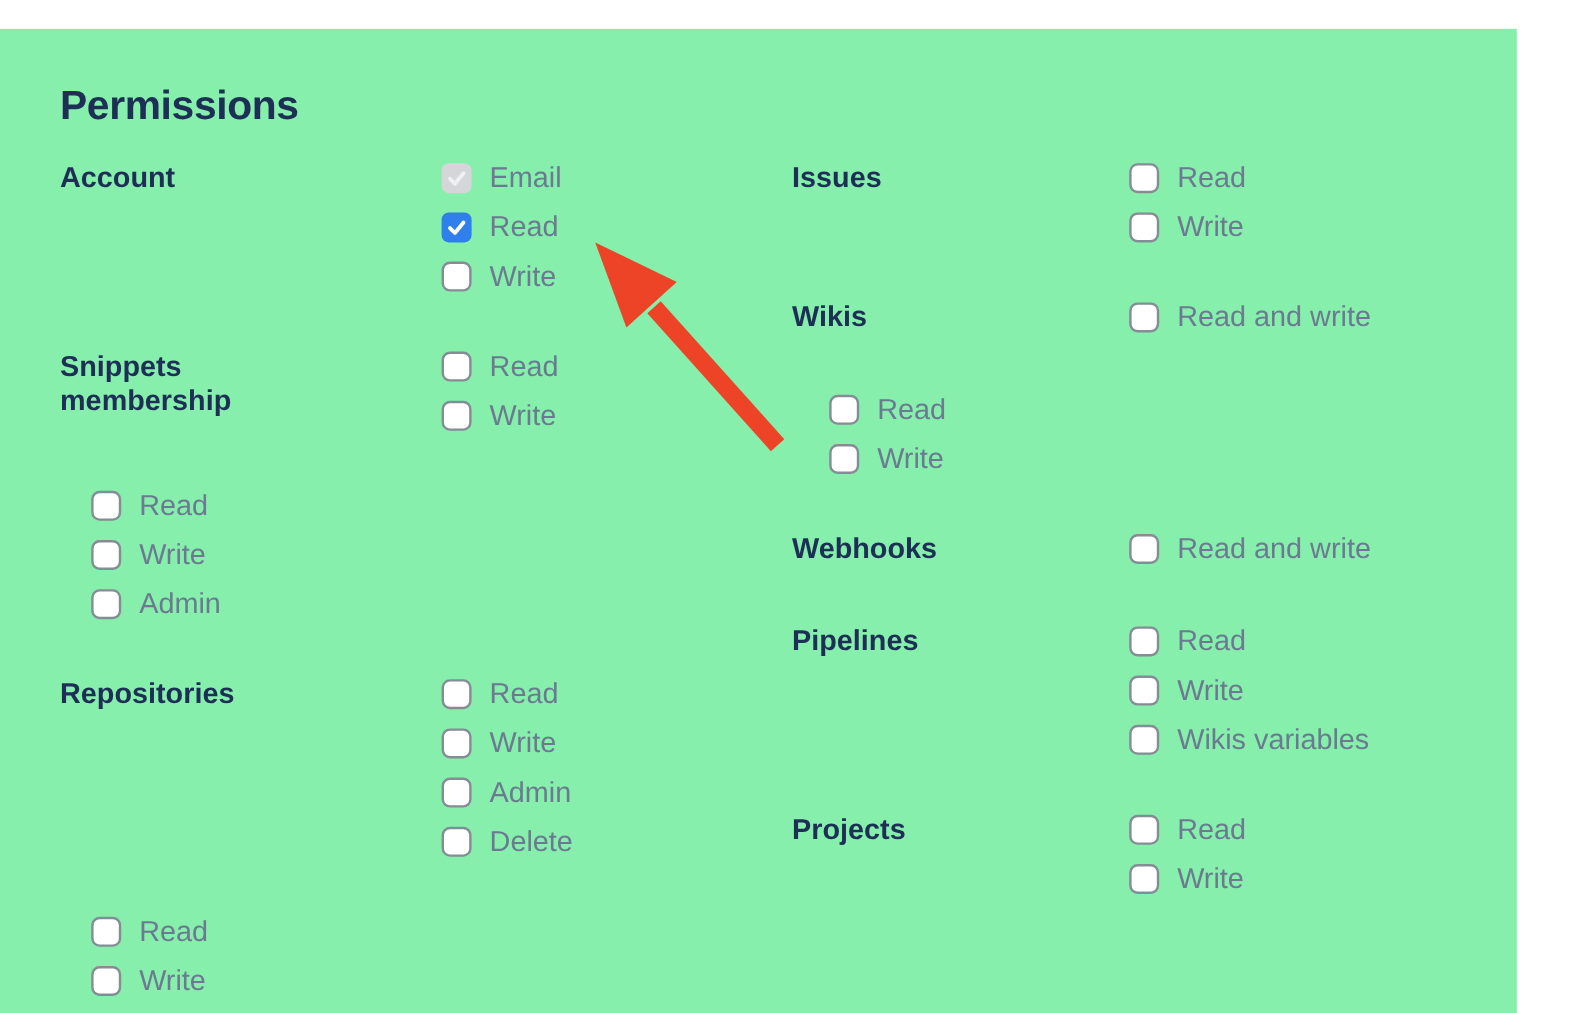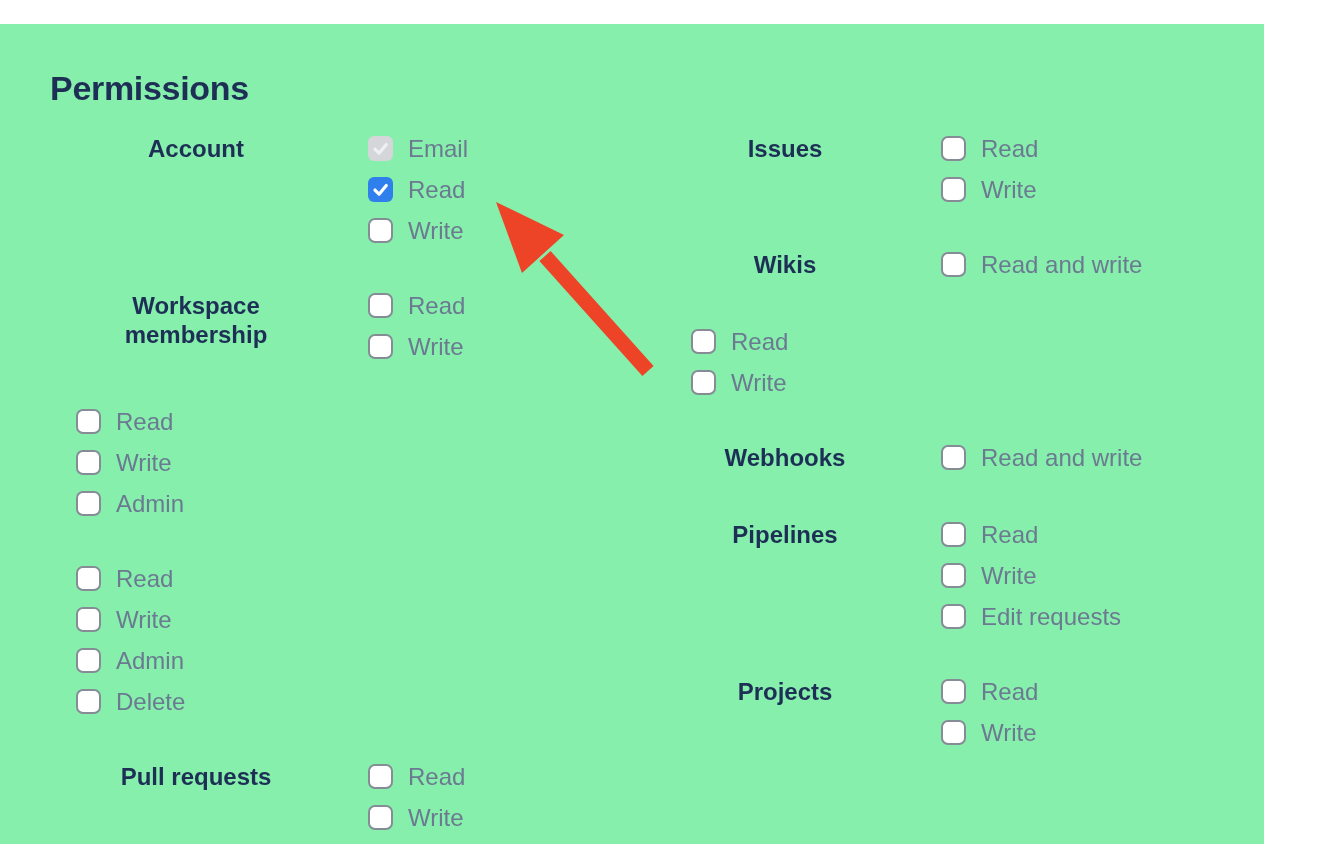--- a/index.html
+++ b/index.html
@@ -34,21 +34,21 @@
   .perm-col-0 { width: 610px; flex: none; }
   .perm-col-1 { flex: none; }
   .perm-group {
     display: flex;
     align-items: flex-start;
     margin-bottom: 50px;
   }
   .group-label {
     width: 292px;
     min-width: 292px;
-    text-align: center;
+    text-align: left;
     font-size: 24px;
     line-height: 29px;
     font-weight: 700;
     color: #1d2f55;
     white-space: pre-line;
     margin-top: -2px;
   }
   .perm-col-1 .group-label {
     width: 250px;
     min-width: 250px;
@@ -136,21 +136,21 @@
                 </span>
                 <span class="option-label">Read</span>
               </label>
               <label class="option">
                 <span class="cb unchecked"></span>
                 <span class="option-label">Write</span>
               </label>
             </div>
           </div>
           <div class="perm-group">
-            <div class="group-label">Workspace
+            <div class="group-label">Snippets
 membership</div>
             <div class="options">
               <label class="option">
                 <span class="cb unchecked"></span>
                 <span class="option-label">Read</span>
               </label>
               <label class="option">
                 <span class="cb unchecked"></span>
                 <span class="option-label">Write</span>
               </label>
@@ -166,41 +166,41 @@
                 <span class="cb unchecked"></span>
                 <span class="option-label">Write</span>
               </label>
               <label class="option">
                 <span class="cb unchecked"></span>
                 <span class="option-label">Admin</span>
               </label>
             </div>
           </div>
           <div class="perm-group">
+            <div class="group-label">Repositories</div>
             <div class="options">
               <label class="option">
                 <span class="cb unchecked"></span>
                 <span class="option-label">Read</span>
               </label>
               <label class="option">
                 <span class="cb unchecked"></span>
                 <span class="option-label">Write</span>
               </label>
               <label class="option">
                 <span class="cb unchecked"></span>
                 <span class="option-label">Admin</span>
               </label>
               <label class="option">
                 <span class="cb unchecked"></span>
                 <span class="option-label">Delete</span>
               </label>
             </div>
           </div>
           <div class="perm-group">
-            <div class="group-label">Pull requests</div>
             <div class="options">
               <label class="option">
                 <span class="cb unchecked"></span>
                 <span class="option-label">Read</span>
               </label>
               <label class="option">
                 <span class="cb unchecked"></span>
                 <span class="option-label">Write</span>
               </label>
             </div>
@@ -256,21 +256,21 @@
               <label class="option">
                 <span class="cb unchecked"></span>
                 <span class="option-label">Read</span>
               </label>
               <label class="option">
                 <span class="cb unchecked"></span>
                 <span class="option-label">Write</span>
               </label>
               <label class="option">
                 <span class="cb unchecked"></span>
-                <span class="option-label">Edit requests</span>
+                <span class="option-label">Wikis variables</span>
               </label>
             </div>
           </div>
           <div class="perm-group">
             <div class="group-label">Projects</div>
             <div class="options">
               <label class="option">
                 <span class="cb unchecked"></span>
                 <span class="option-label">Read</span>
               </label>

